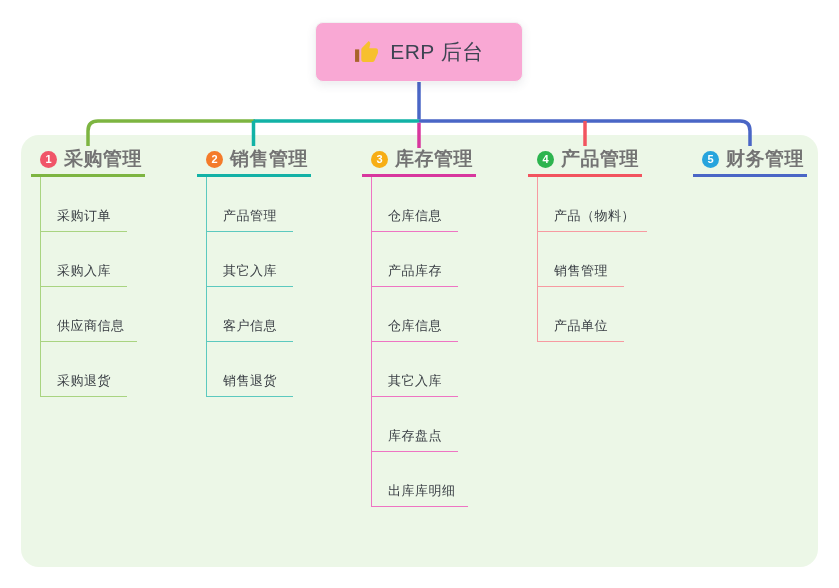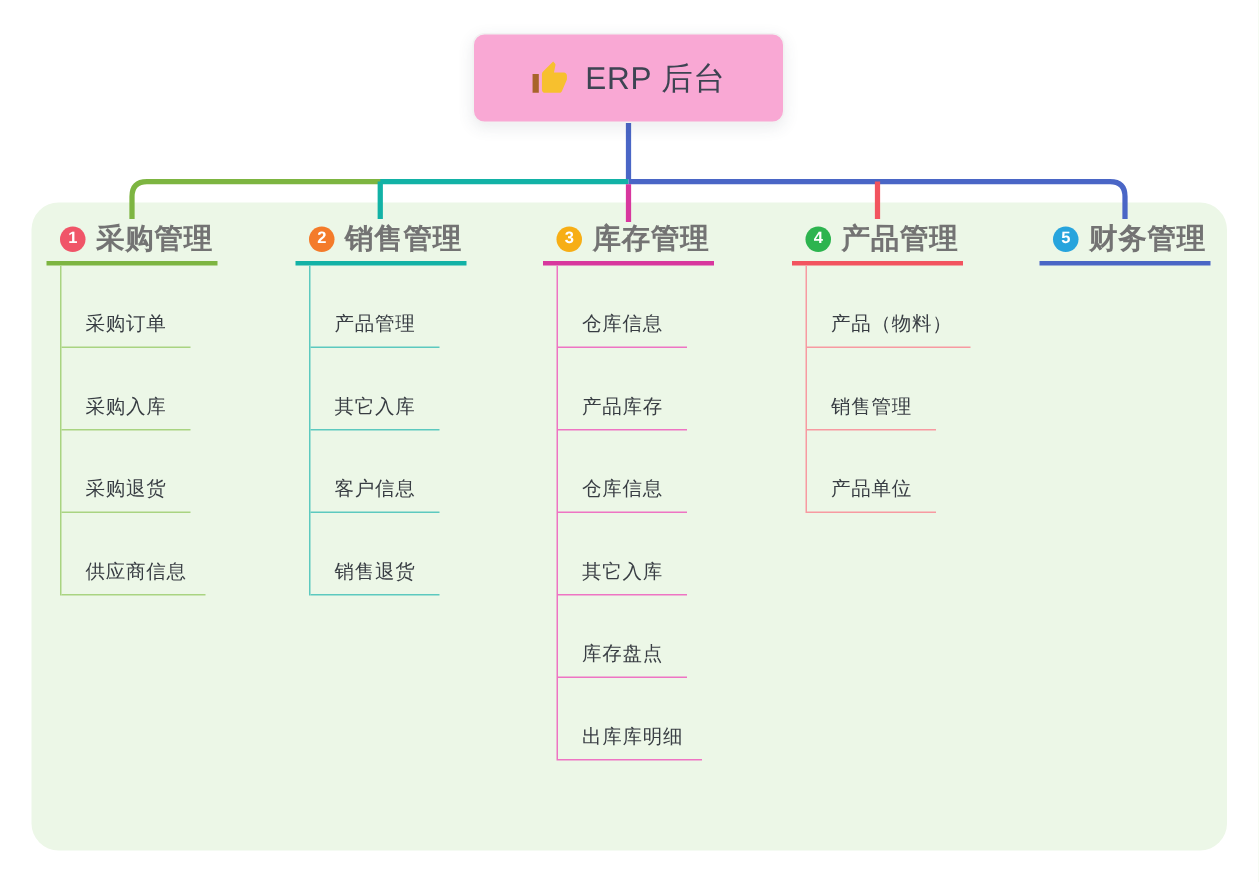--- a/index.html
+++ b/index.html
@@ -111,22 +111,22 @@
   </div>
 
   <div class="branch" style="left: 31px; --line: #7db541; --subline: #a9d481; --badge: #f05568;">
     <div class="branch-header">
       <span class="badge">1</span>
       <span class="branch-label">采购管理</span>
     </div>
     <div class="sub-list">
       <div class="sub-item">采购订单</div>
       <div class="sub-item">采购入库</div>
+      <div class="sub-item">供应商信息</div>
       <div class="sub-item">采购退货</div>
-      <div class="sub-item">供应商信息</div>
     </div>
   </div>
 
   <div class="branch" style="left: 197px; --line: #12b2a6; --subline: #5cc9bf; --badge: #f47b2a;">
     <div class="branch-header">
       <span class="badge">2</span>
       <span class="branch-label">销售管理</span>
     </div>
     <div class="sub-list">
       <div class="sub-item">产品管理</div>

